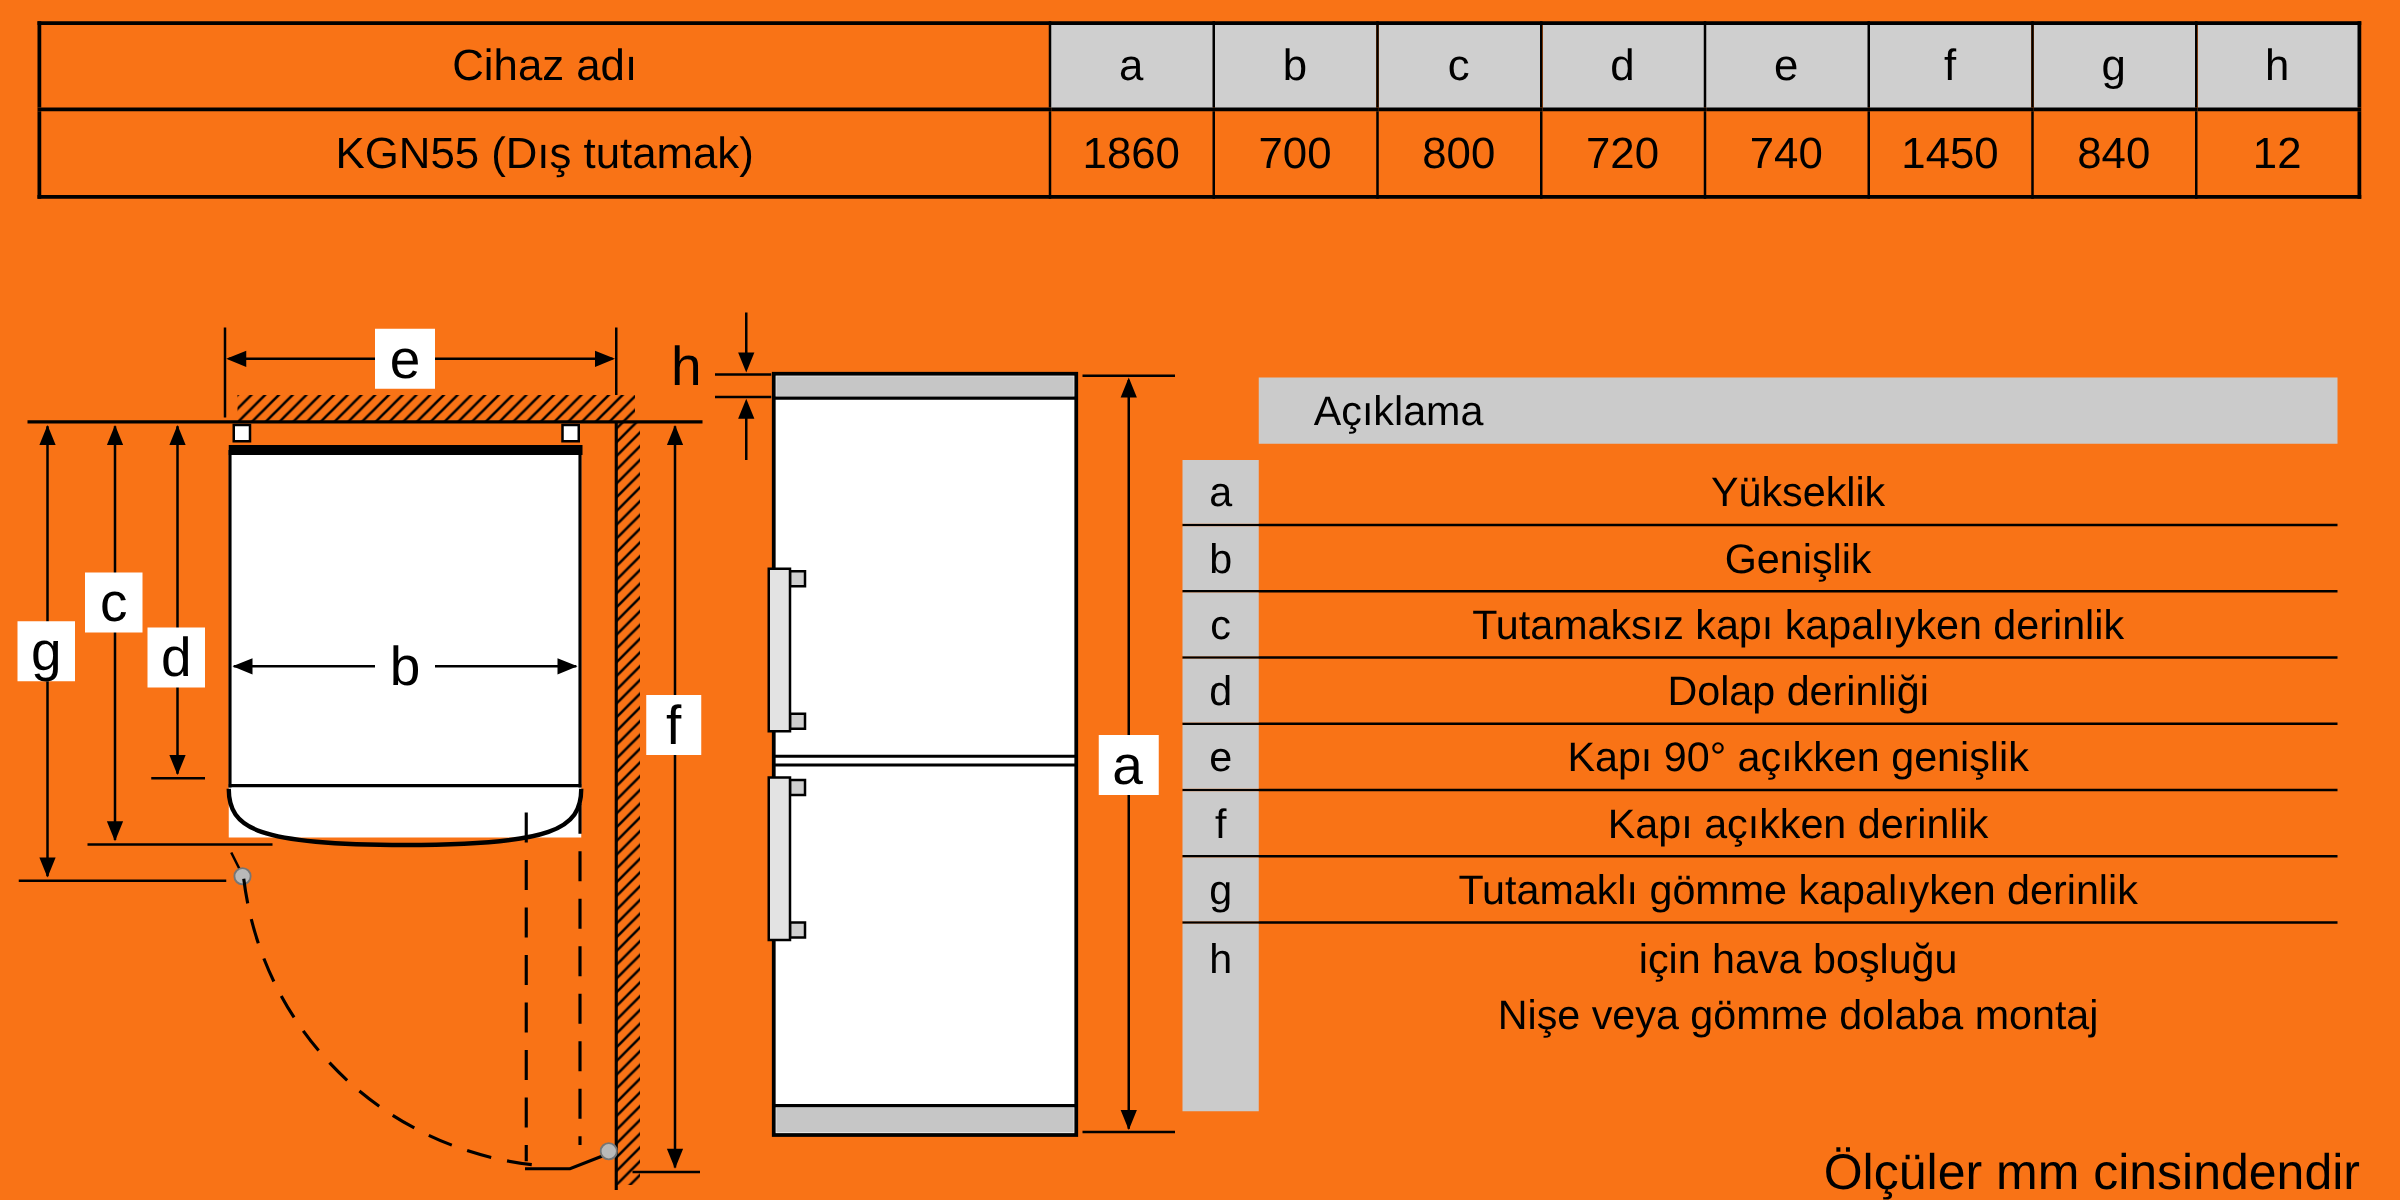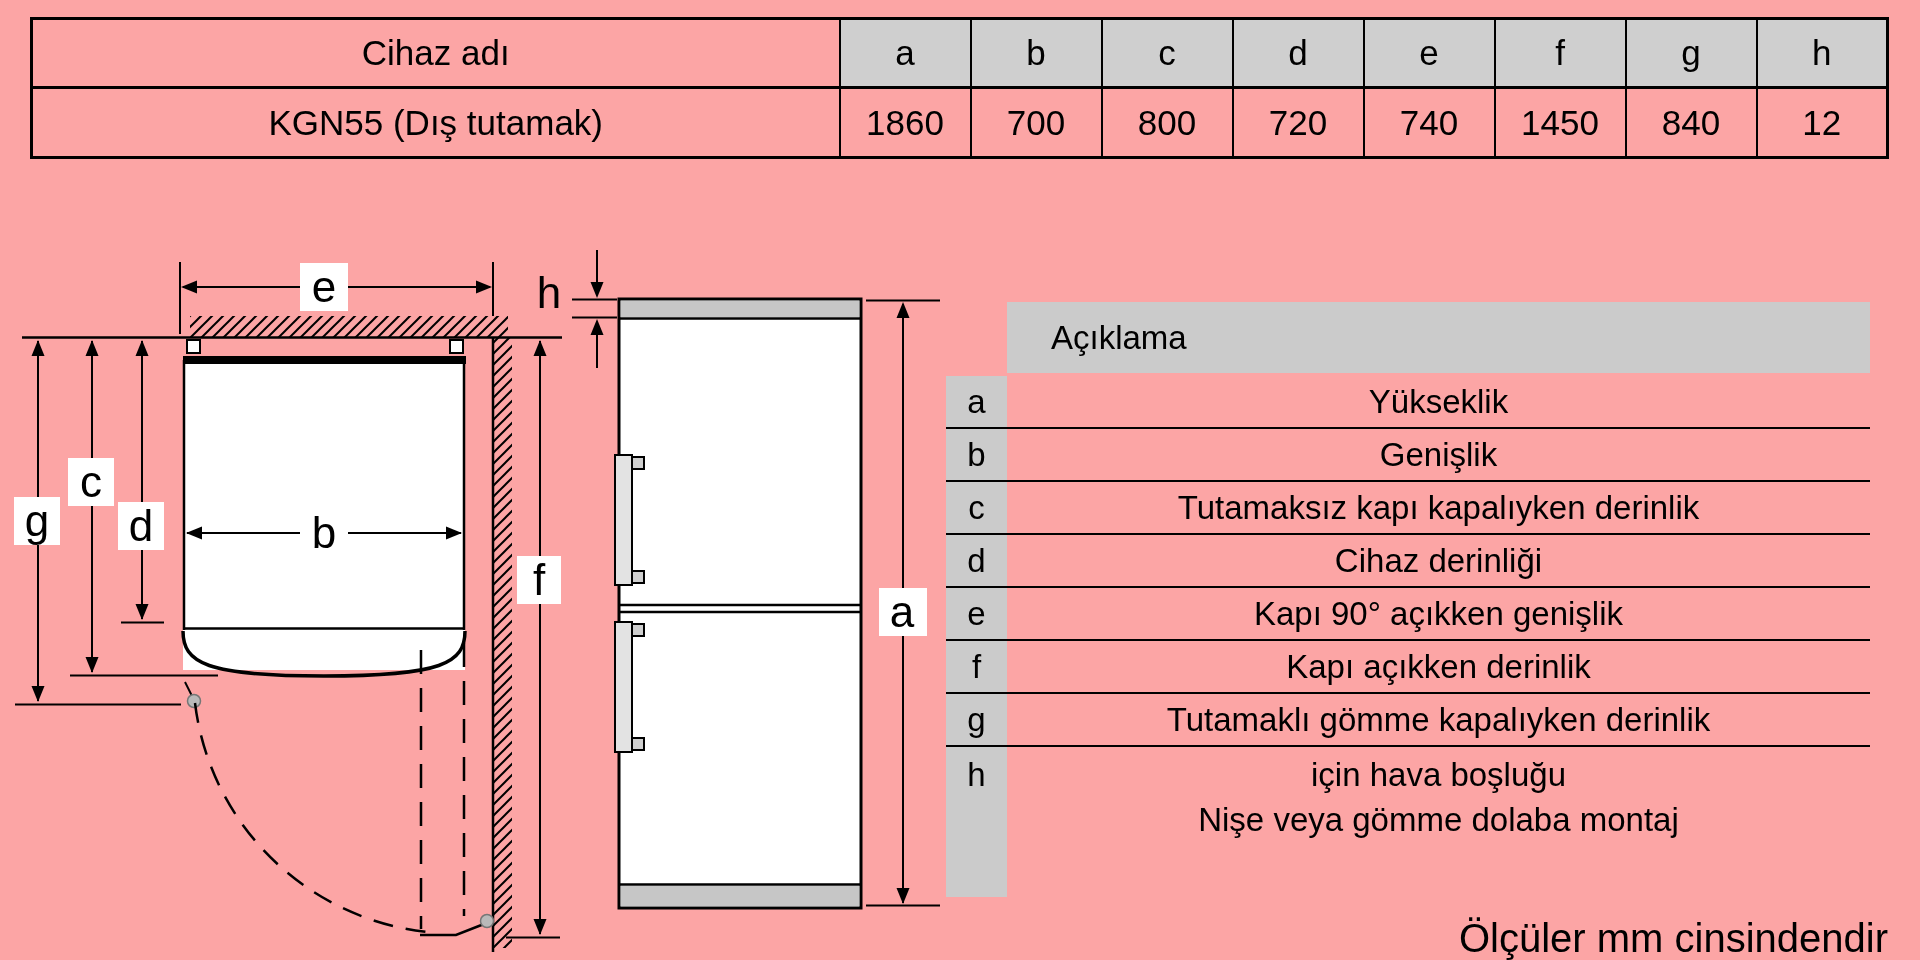--- a/index.html
+++ b/index.html
@@ -1,36 +1,36 @@
 <!DOCTYPE html>
 <html><head>
 <meta charset="utf-8">
 <style>
   html,body{margin:0;padding:0;background:#fff;}
   body{width:1920px;height:960px;position:relative;overflow:hidden;
        font-family:"Liberation Sans",sans-serif;color:#000;}
-  .sheet{position:absolute;inset:0;background:#fca5a5;}
+  .sheet{position:absolute;inset:0;background:#f97316;}
 
   
   table.spec{position:absolute;left:30px;top:17px;width:1858px;
              border-collapse:collapse;table-layout:fixed;
              border:3px solid #000;font-size:35px;}
   table.spec th,table.spec td{border:2px solid #000;text-align:center;
              vertical-align:middle;padding:0;overflow:hidden;white-space:nowrap;}
   table.spec thead tr{height:69px;}
   table.spec tbody tr{height:70px;}
   table.spec tbody td{border-top:3px solid #000;}
   th.name-h,td.name-c{text-align:left;padding-left:32px;font-weight:normal;}
   th.dim-h{background:#cfcfcf;font-weight:normal;}
 
   
   .legend{position:absolute;left:946px;top:302px;width:924px;font-size:33px;line-height:1.2;}
-  .legend-header{margin-left:61px;height:71px;background:#cbcbcb;
+  .legend-header{margin-left:61px;height:53px;background:#cbcbcb;
                  display:flex;align-items:center;padding-left:44px;
-                 box-sizing:border-box;margin-bottom:3px;}
+                 box-sizing:border-box;margin-bottom:13px;}
   .legend-row{display:flex;align-items:stretch;border-bottom:2px solid #000;
               height:53px;box-sizing:border-box;}
   .legend-row.last{border-bottom:none;height:150px;}
   .lkey{width:61px;background:#cbcbcb;display:flex;align-items:center;
         justify-content:center;flex:none;}
   .lkey.top{align-items:flex-start;padding-top:8px;box-sizing:border-box;}
   .ldesc{flex:1;display:flex;flex-direction:column;justify-content:center;
          text-align:center;}
   .ldesc.top{justify-content:flex-start;padding-top:6px;line-height:1.35;}
 
@@ -227,21 +227,21 @@
     <div class="legend-row">
       <div class="lkey">b</div>
       <div class="ldesc">Genişlik</div>
     </div>
     <div class="legend-row">
       <div class="lkey">c</div>
       <div class="ldesc">Tutamaksız kapı kapalıyken derinlik</div>
     </div>
     <div class="legend-row">
       <div class="lkey">d</div>
-      <div class="ldesc">Cihaz derinliği</div>
+      <div class="ldesc">Dolap derinliği</div>
     </div>
     <div class="legend-row">
       <div class="lkey">e</div>
       <div class="ldesc">Kapı 90° açıkken genişlik</div>
     </div>
     <div class="legend-row">
       <div class="lkey">f</div>
       <div class="ldesc">Kapı açıkken derinlik</div>
     </div>
     <div class="legend-row">

